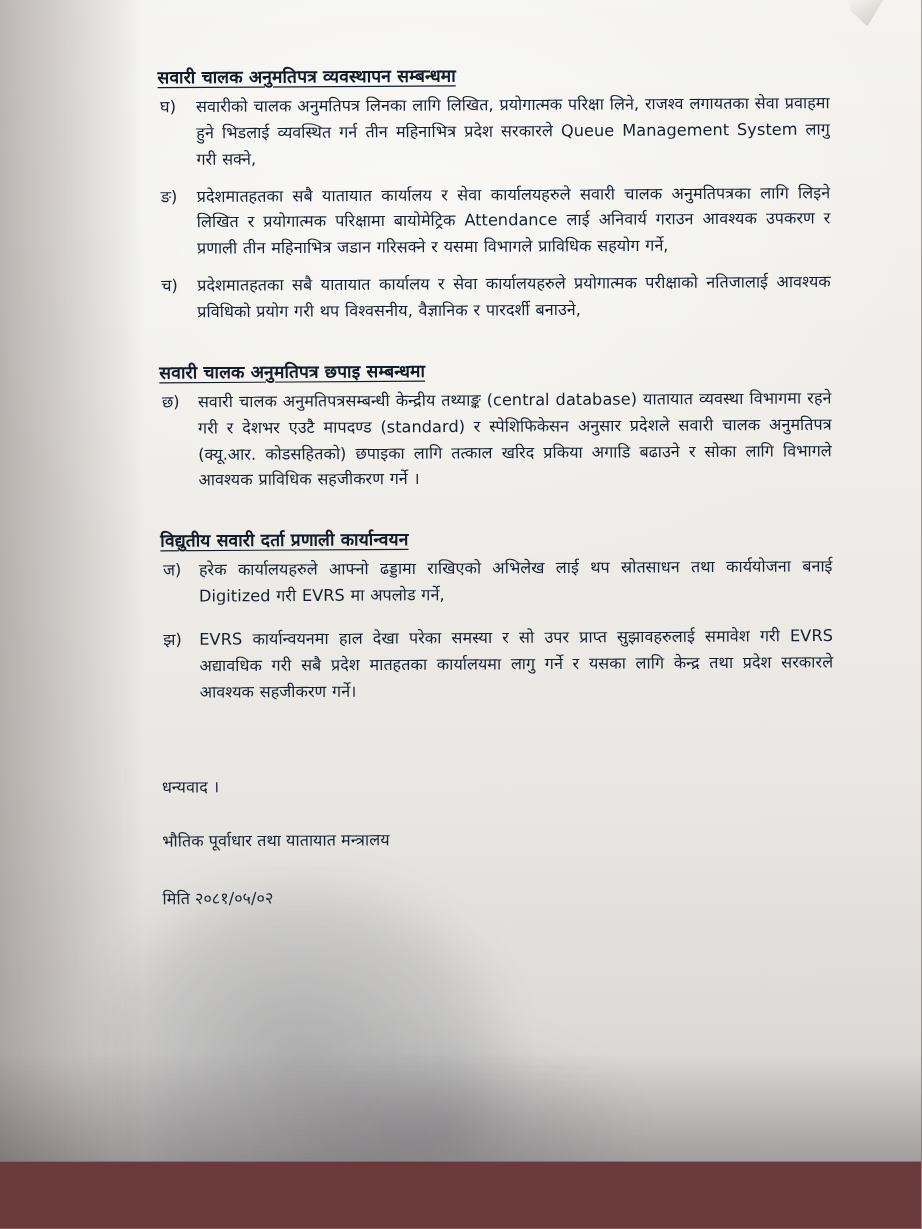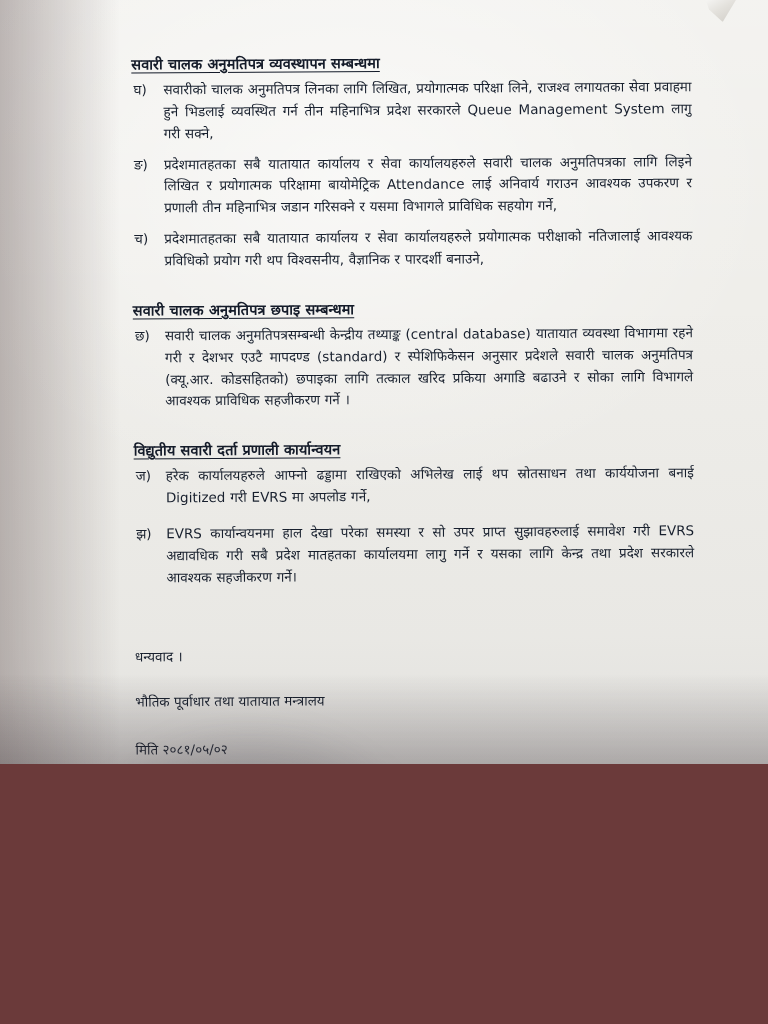--- a/index.html
+++ b/index.html
@@ -9,21 +9,21 @@
   body {
     width: 768px;
     height: 1024px;
     overflow: hidden;
     background: #6b3a3a;
     font-family: "DejaVu Sans", sans-serif;
   }
   .photo {
     position: relative;
     width: 768px;
-    height: 764px;
+    height: 968px;
     background:
       radial-gradient(ellipse at 18% 4%, #7d4040 0%, #5e2f2f 40%, #4a2525 100%);
     overflow: hidden;
   }
   
   .paper {
     position: absolute;
     left: -16px;
     top: -10px;
     width: 800px;

